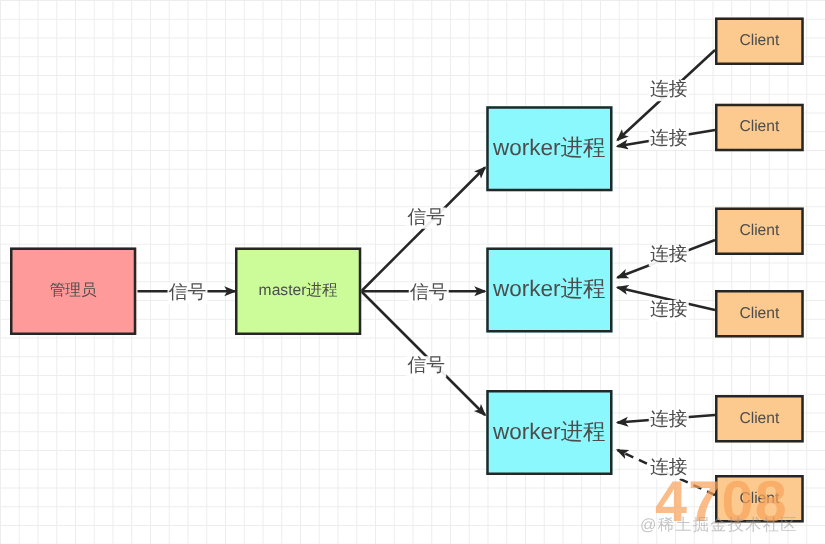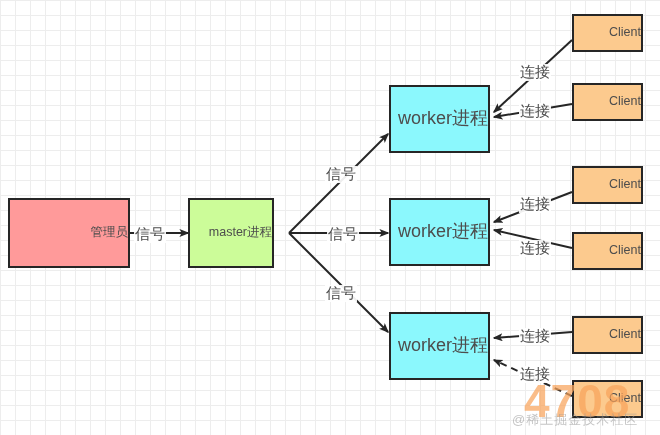--- a/index.html
+++ b/index.html
@@ -32,21 +32,21 @@
     top: 0;
     width: 660px;
     height: 435px;
   }
   .node {
     position: absolute;
     box-sizing: border-box;
     border: 2px solid #262626;
     display: flex;
     align-items: center;
-    justify-content: flex-end;
+    justify-content: center;
     text-align: center;
     color: #4d4d4d;
     line-height: 1.1;
   }
   .node-admin {
     background: #ff9a9a;
     font-size: 12.5px;
   }
   .node-master {
     background: #ccfc99;
@@ -138,25 +138,25 @@
 
     <g>
       <line x1="572" y1="332" x2="494" y2="338" stroke="#262626" stroke-width="2" marker-end="url(#ah)"></line>
     </g>
 
     <g>
       <line x1="572" y1="396" x2="494" y2="360" stroke="#262626" stroke-width="2" stroke-dasharray="7 5" marker-end="url(#ah)"></line>
     </g>
   </svg>
 
-  <div class="node node-admin" style="left:8px; top:198px; width:122px; height:70px;">
+  <div class="node node-admin" style="left:8px; top:198px; width:101px; height:70px;">
     <span>管理员</span>
   </div>
 
-  <div class="node node-master" style="left:188px; top:198px; width:86px; height:70px;">
+  <div class="node node-master" style="left:188px; top:198px; width:101px; height:70px;">
     <span>master进程</span>
   </div>
 
   <div class="node node-worker" style="left:389px; top:85px; width:101px; height:68px;">
     <span>worker进程</span>
   </div>
 
   <div class="node node-worker" style="left:389px; top:198px; width:101px; height:68px;">
     <span>worker进程</span>
   </div>

